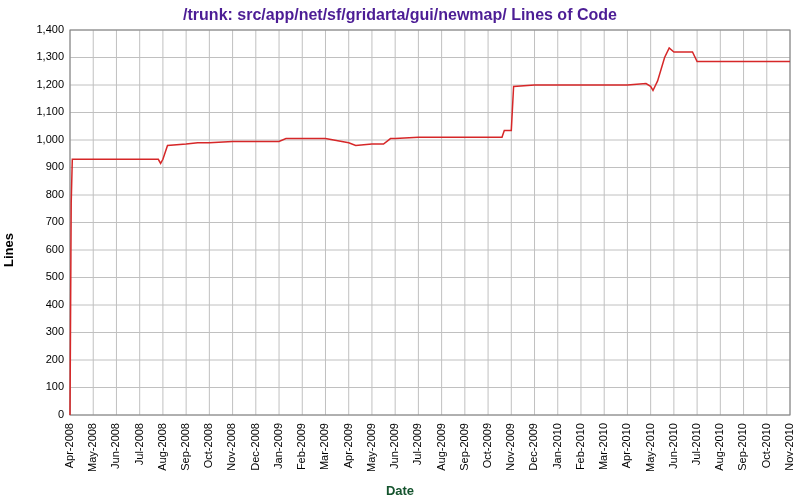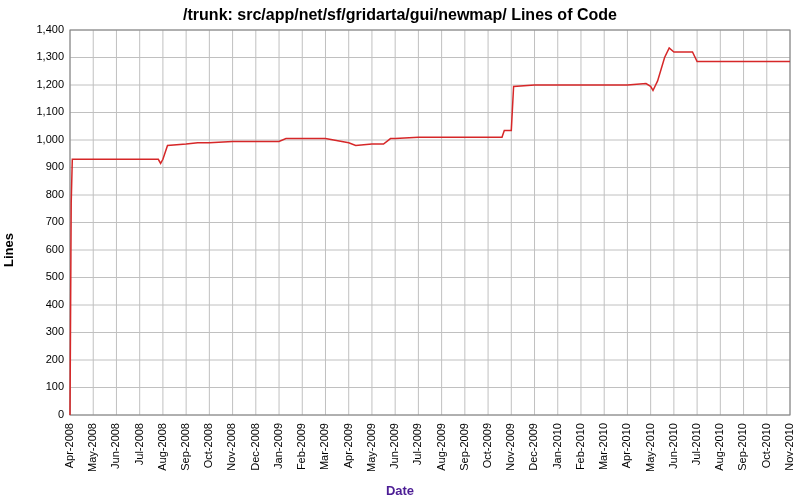--- a/index.html
+++ b/index.html
@@ -16,41 +16,41 @@
     height: 500px;
   }
   .title {
     position: absolute;
     top: 6px;
     left: 0;
     width: 800px;
     text-align: center;
     font-size: 16px;
     font-weight: bold;
-    color: #000000;
+    color: #4c1d95;
   }
   .ylabel {
     position: absolute;
     left: 8px;
     top: 50%;
     transform: translate(-50%, -50%) rotate(-90deg);
     transform-origin: center;
     font-size: 13px;
     font-weight: bold;
     color: #000;
   }
   .xlabel {
     position: absolute;
     bottom: 2px;
     left: 0;
     width: 800px;
     text-align: center;
     font-size: 13px;
     font-weight: bold;
-    color: #4c1d95;
+    color: #14532d;
   }
   svg.plot {
     position: absolute;
     left: 0;
     top: 0;
   }
   .tick-label-y {
     font-size: 11px;
     fill: #000;
     text-anchor: end;

